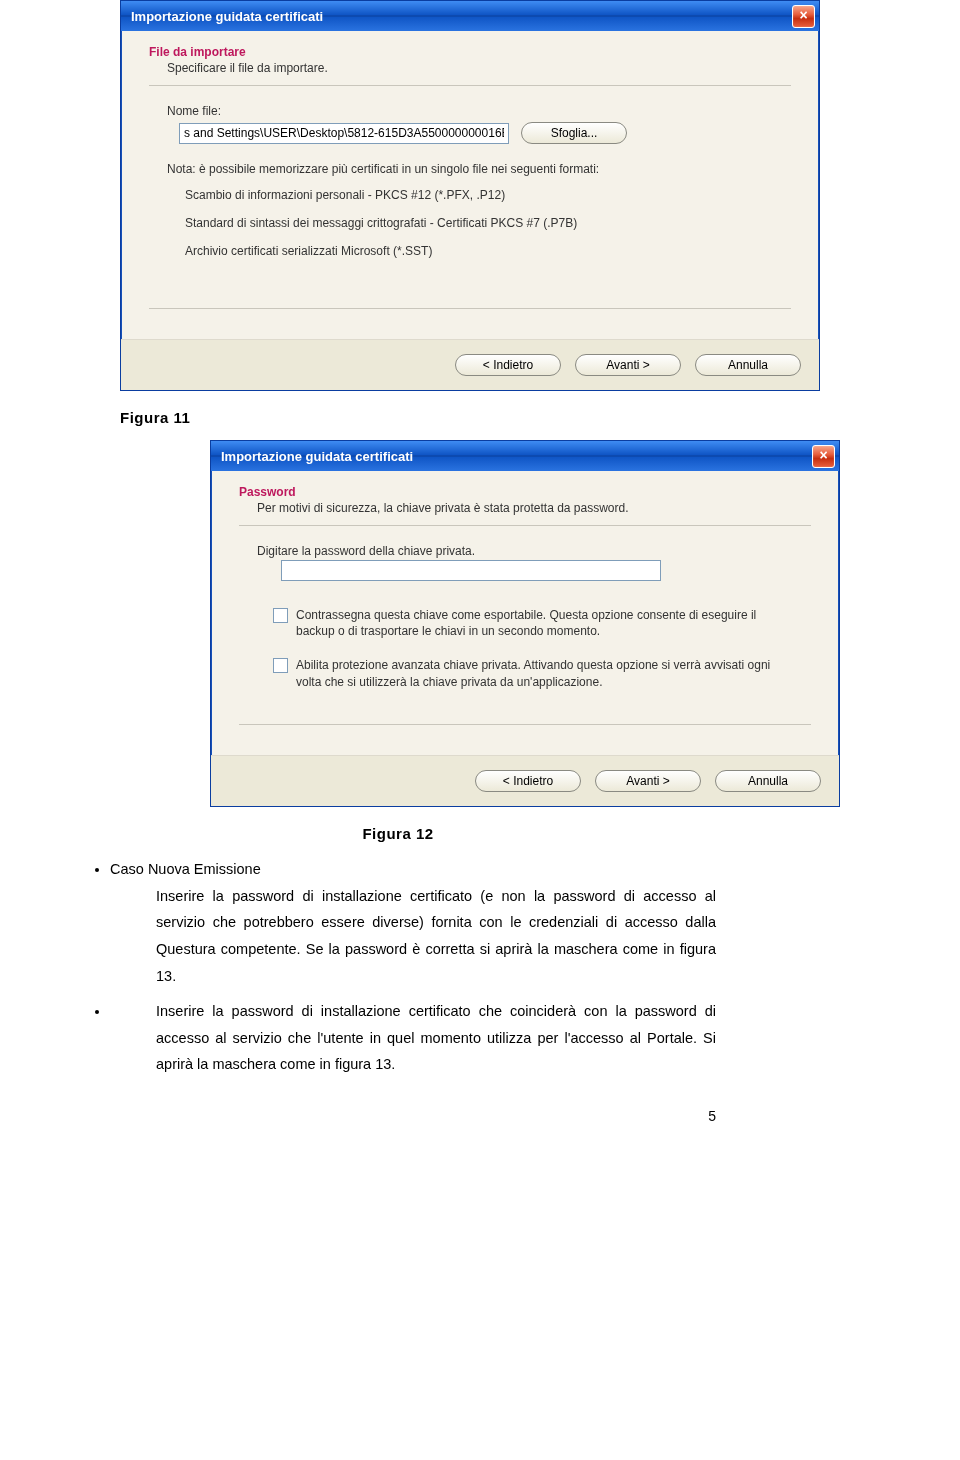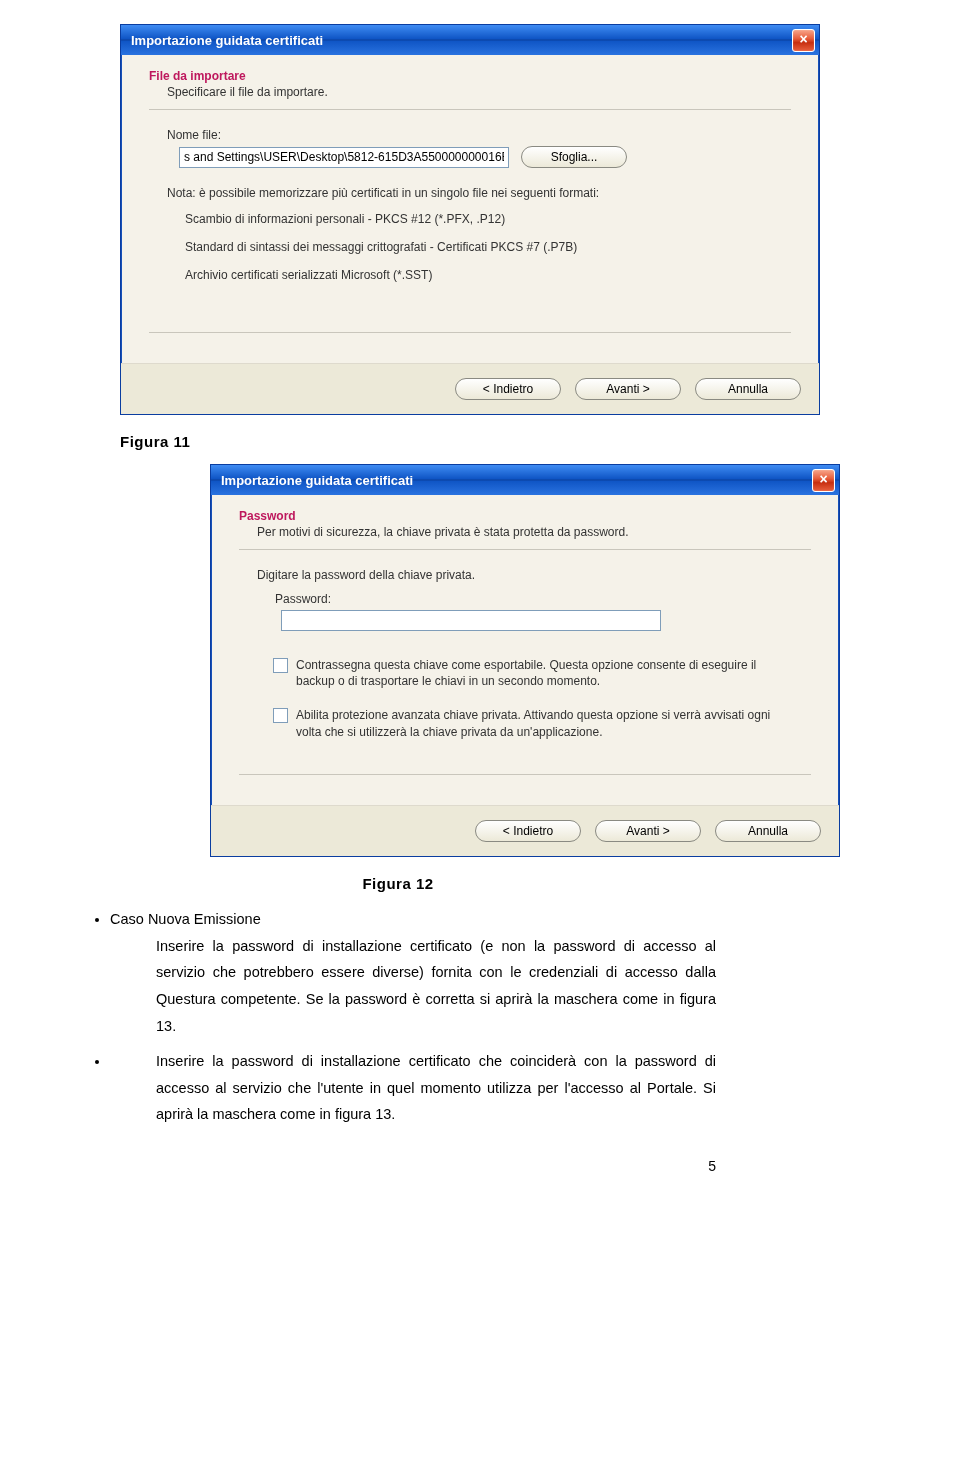--- a/index.html
+++ b/index.html
@@ -6,21 +6,20 @@
     margin: 0;
     padding: 0;
     background: #ffffff;
     font-family: Verdana, Geneva, sans-serif;
     width: 960px;
   }
   .page {
     width: 796px;
     padding: 0 80px 40px 80px;
     box-sizing: border-box;
-    margin-top: 24px;
   }
   
   .dialog {
     border: 1px solid #0a3da0;
     background: #f5f2e9;
     box-shadow: 0 0 0 1px #1650b8 inset;
     margin-bottom: 18px;
   }
   .titlebar {
     display: flex;
@@ -184,21 +183,20 @@
       <div class="titlebar">
         <span class="title-text">Importazione guidata certificati</span>
         <div class="close-btn">×</div>
       </div>
       <div class="dialog-body">
         <div class="dlg-head-strong">Password</div>
         <div class="dlg-head-sub">Per motivi di sicurezza, la chiave privata è stata protetta da password.</div>
         <hr class="sep">
         <div class="pw-block">
           <div>Digitare la password della chiave privata.</div>
-          <div class="pw-sub" style="margin-top:10px;">Password:</div>
           <div style="margin-left:18px;">
             <input class="xp-input pw-input" type="password" style="">
           </div>
         </div>
         <div class="check-row" style="margin-top:26px;">
           <div class="check-box"></div>
           <div class="check-text">Contrassegna questa chiave come esportabile. Questa opzione consente di eseguire il backup o di trasportare le chiavi in un secondo momento.</div>
         </div>
         <div class="check-row">
           <div class="check-box"></div>

